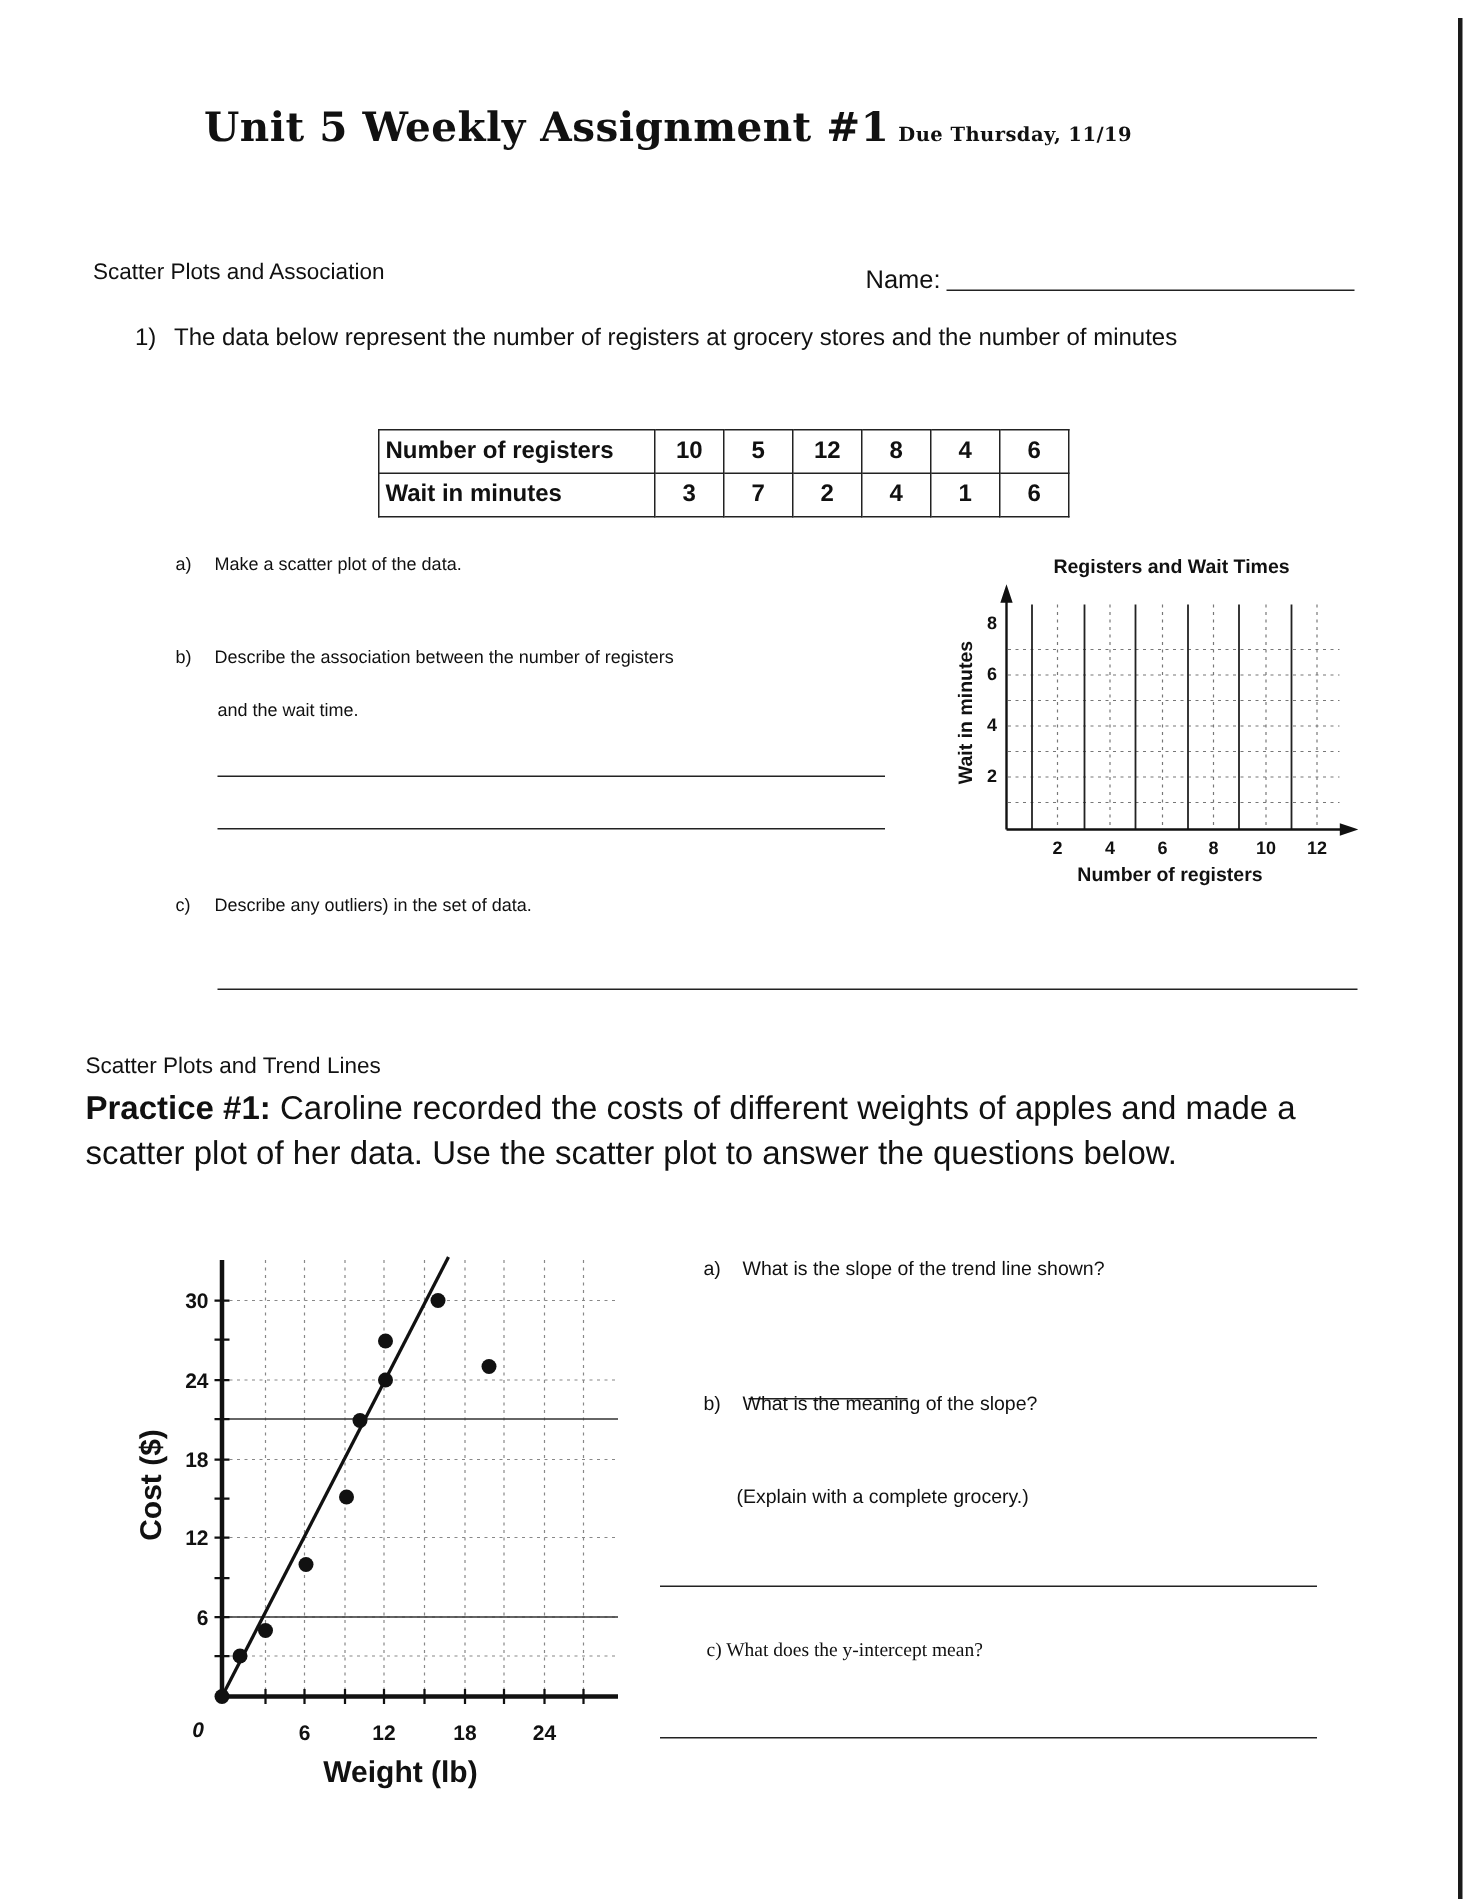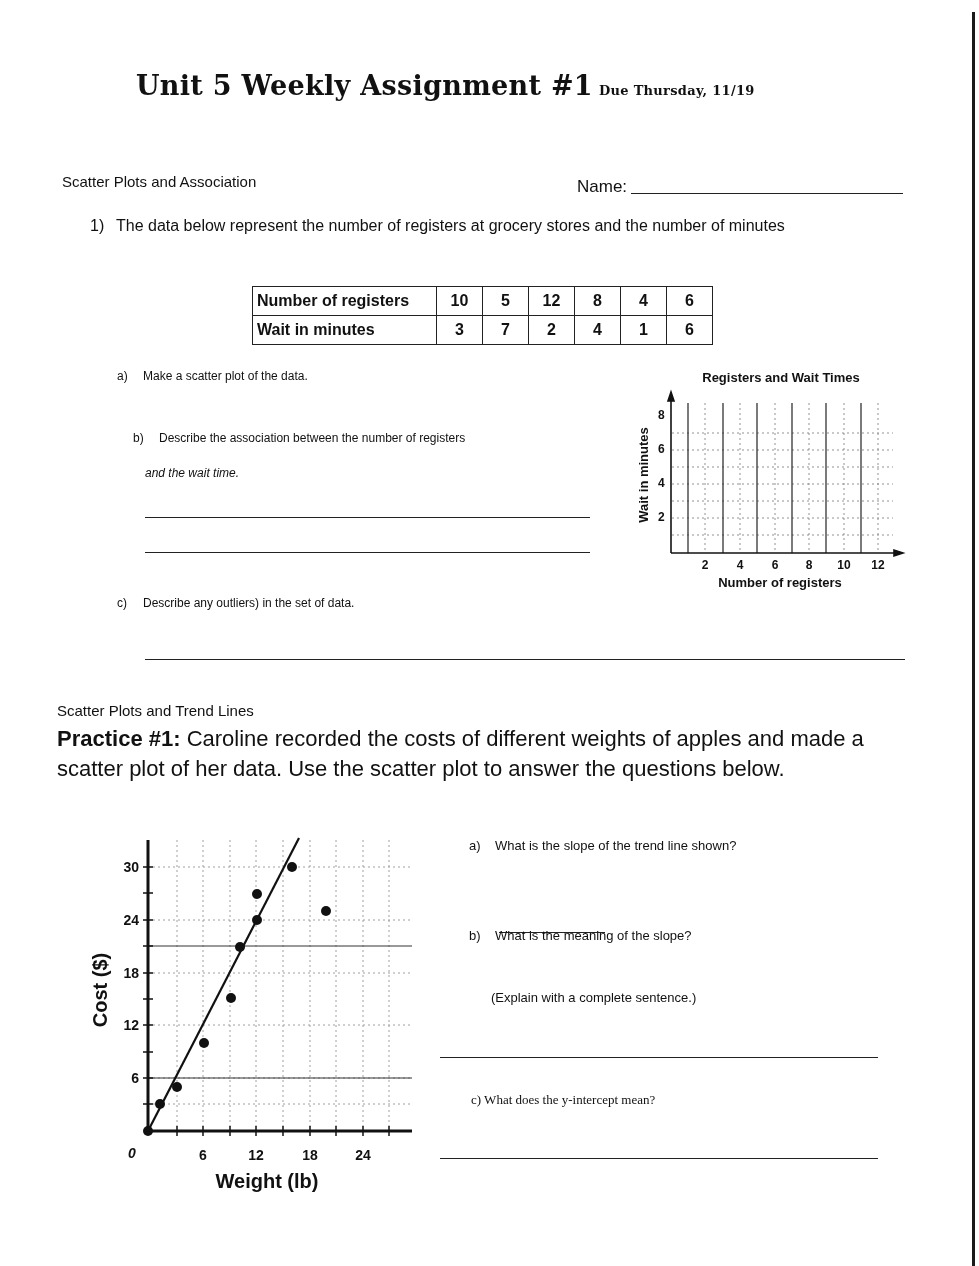--- a/index.html
+++ b/index.html
@@ -61,24 +61,24 @@
     <td>4</td>
     <td>1</td>
     <td>6</td>
   </tr>
 </tbody>
   </table>
 
 <div class="abs q-text" style="left:117px; top:369px;">
   <span class="q-num">a)</span><span>Make a scatter plot of the data.</span>
 </div>
-<div class="abs q-text" style="left:133px; top:431px;">
+<div class="abs q-text" style="left:117px; top:431px;">
   <span class="q-num">b)</span><span>Describe the association between the number of registers</span>
 </div>
-<div class="abs q-text" style="left:145px; top:466px;font-style:italic;">and the wait time.</div>
+<div class="abs q-text" style="left:145px; top:466px;">and the wait time.</div>
 <div class="ans-line" style="left:145px; top:517px; width:445px;"></div>
 <div class="ans-line" style="left:145px; top:552px; width:445px;"></div>
 
 <div class="abs q-text" style="left:117px; top:596px;">
   <span class="q-num">c)</span><span>Describe any outliers) in the set of data.</span>
 </div>
 <div class="ans-line" style="left:145px; top:659px; width:760px;"></div>
 
 <svg class="abs" style="left:628px; top:365px;" width="280" height="230">
   <text x="153" y="17" font-size="13" font-weight="bold" text-anchor="middle" fill="#111">Registers and Wait Times</text>
@@ -216,17 +216,17 @@
 </svg>
 
 <div class="abs q-text2" style="left:469px; top:838px;">
   <span class="q-num">a)</span><span>What is the slope of the trend line shown?</span>
 </div>
 <div class="ans-line" style="left:499px; top:932px; width:106px;"></div>
 
 <div class="abs q-text2" style="left:469px; top:928px;">
   <span class="q-num">b)</span><span>What is the meaning of the slope?</span>
 </div>
-<div class="abs q-text2" style="left:491px; top:990px;">(Explain with a complete sentence.)</div>
+<div class="abs q-text2" style="left:491px; top:990px;">(Explain with a complete grocery.)</div>
 <div class="ans-line" style="left:440px; top:1057px; width:438px;"></div>
 
 <div class="abs q-text2" style="left:471px; top:1092px;font-family:Liberation Serif, serif;">c) What does the y-intercept mean?</div>
 <div class="ans-line" style="left:440px; top:1158px; width:438px;"></div>
 
 </body></html>

